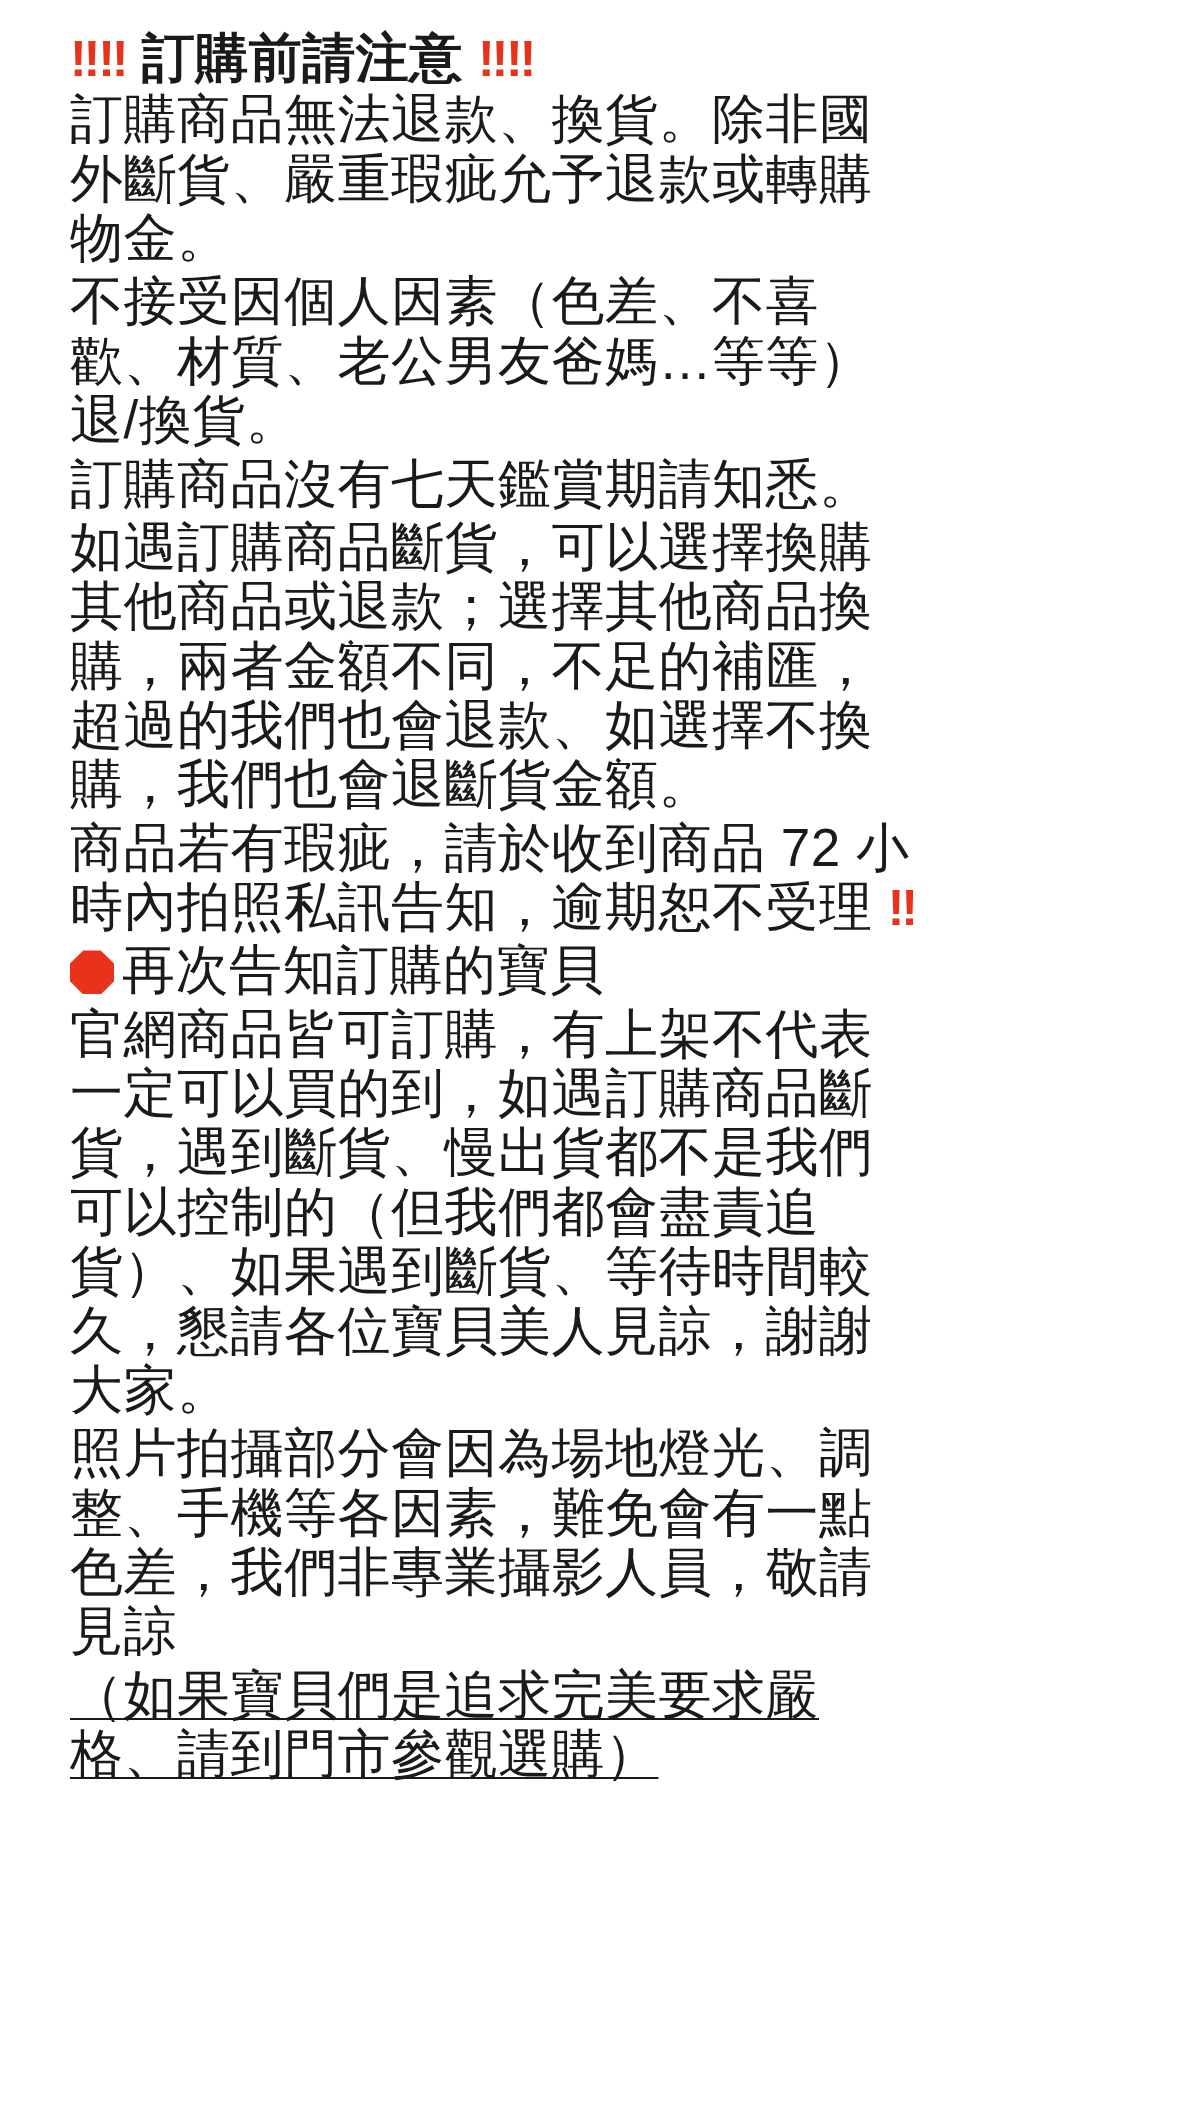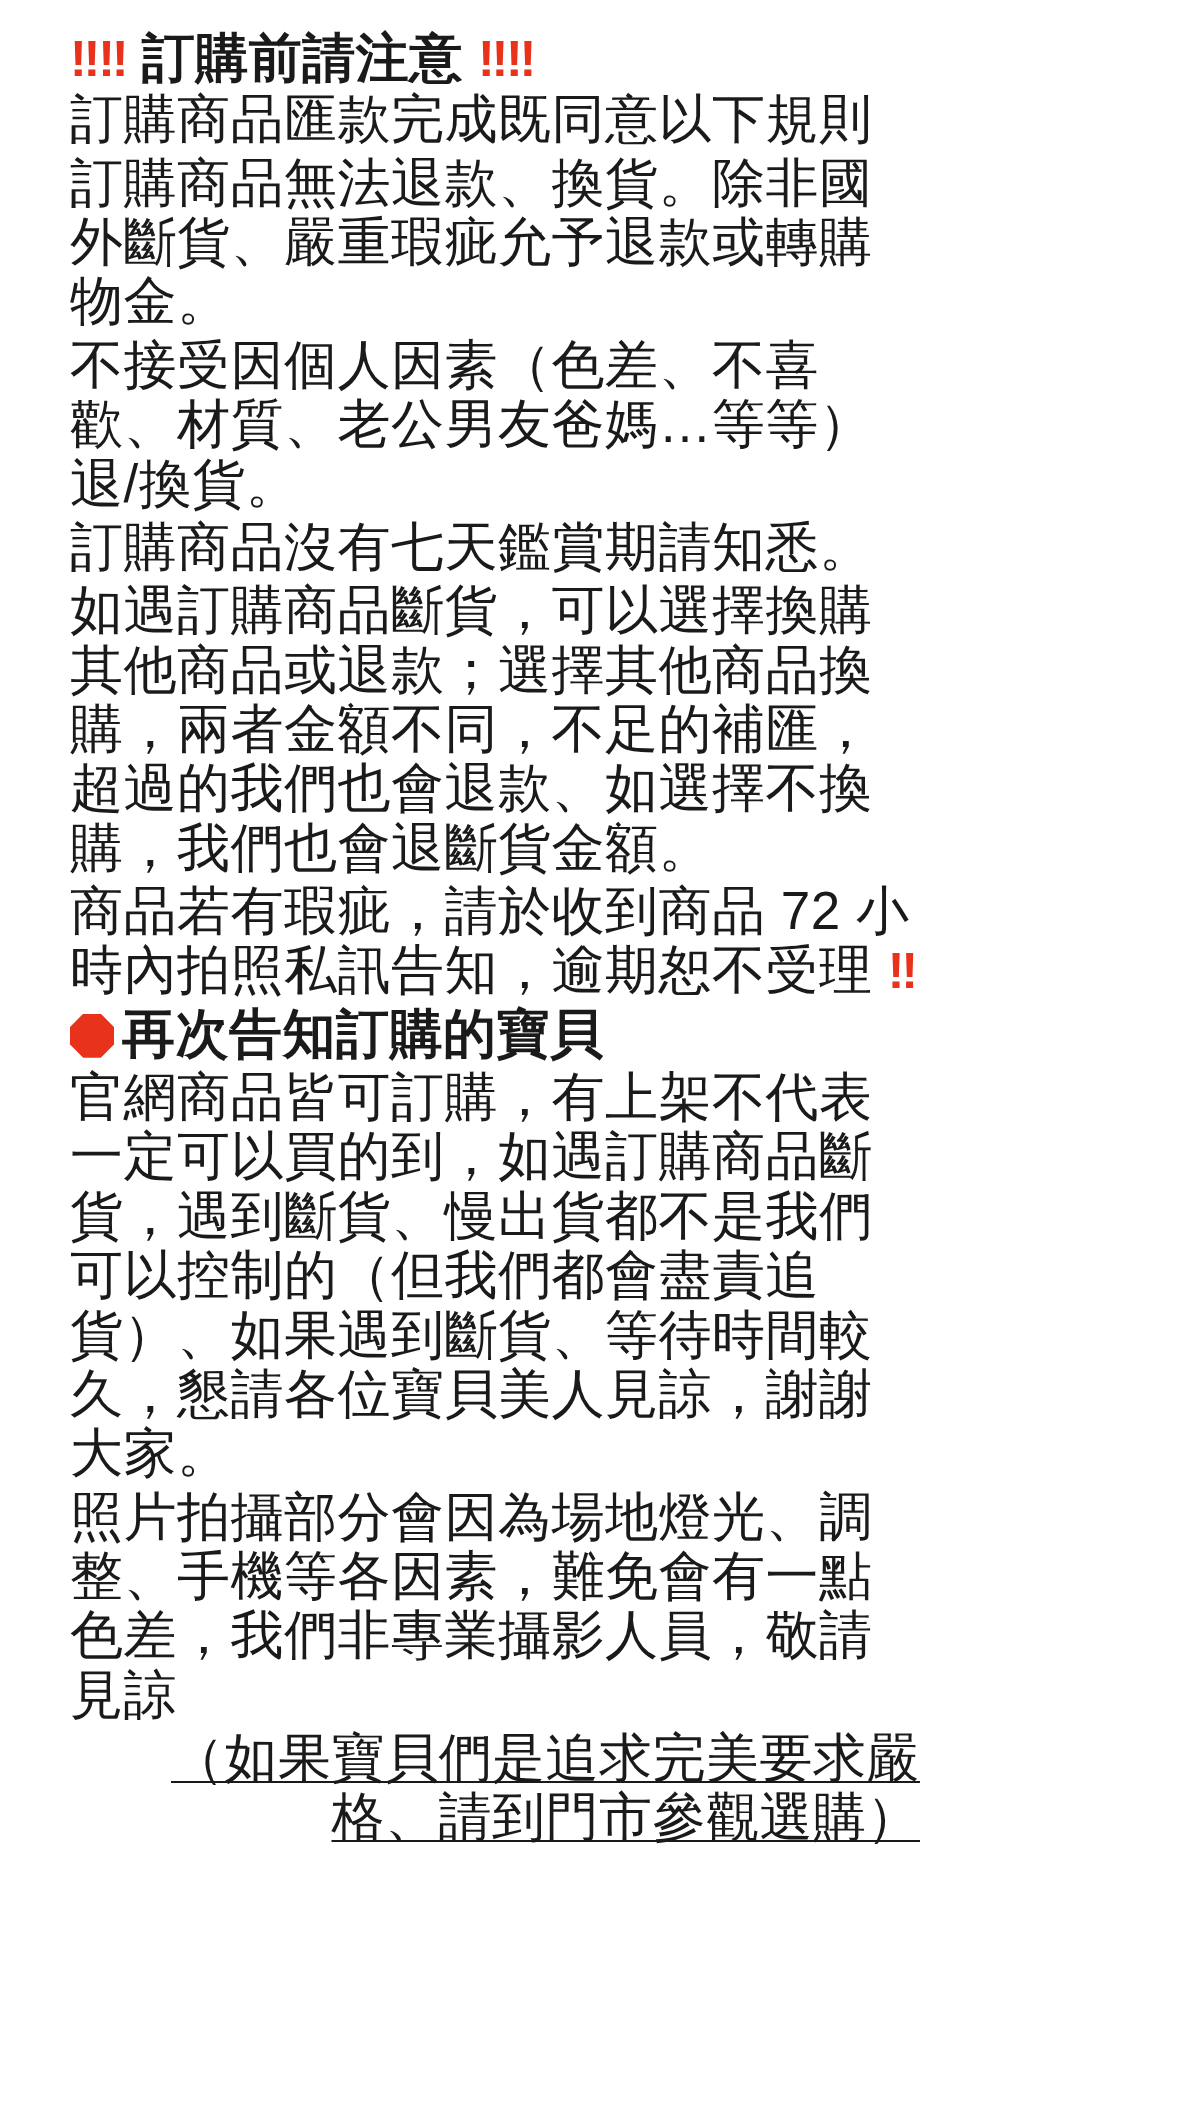--- a/index.html
+++ b/index.html
@@ -52,42 +52,40 @@
   .octagon-icon {
     display: inline-block;
     width: 44px;
     height: 44px;
     background: #e8321b;
     clip-path: polygon(30% 0%, 70% 0%, 100% 30%, 100% 70%, 70% 100%, 30% 100%, 0% 70%, 0% 30%);
     vertical-align: -6px;
     margin-right: 8px;
   }
   .bold-sub {
-    font-weight: 700;
+    font-weight: 400;
   }
   .underline {
     text-decoration: underline;
     text-underline-offset: 5px;
     text-decoration-thickness: 2px;
-    text-align: right;
   }
 </style>
 </head>
 <body>
 
 <div class="page">
   <div class="notice">
 
     <p class="line title-line">
       <span class="warn">‼‼</span>
       <span class="title-text">訂購前請注意</span>
       <span class="warn-right">‼‼</span>
     </p>
 
-    <p class="line">訂購商品匯款完成既同意以下規則</p>
     <p class="line">訂購商品無法退款、換貨。除非國外斷貨、嚴重瑕疵允予退款或轉購物金。</p>
     <p class="line">不接受因個人因素（色差、不喜歡、材質、老公男友爸媽…等等）退/換貨。</p>
     <p class="line">訂購商品沒有七天鑑賞期請知悉。</p>
     <p class="line">如遇訂購商品斷貨，可以選擇換購其他商品或退款；選擇其他商品換購，兩者金額不同，不足的補匯，超過的我們也會退款、如選擇不換購，我們也會退斷貨金額。</p>
 
     <p class="line">
       <span>商品若有瑕疵，請於收到商品 72 小時內拍照私訊告知，逾期恕不受理</span>
       <span class="warn-right">‼</span>
     </p>
 

